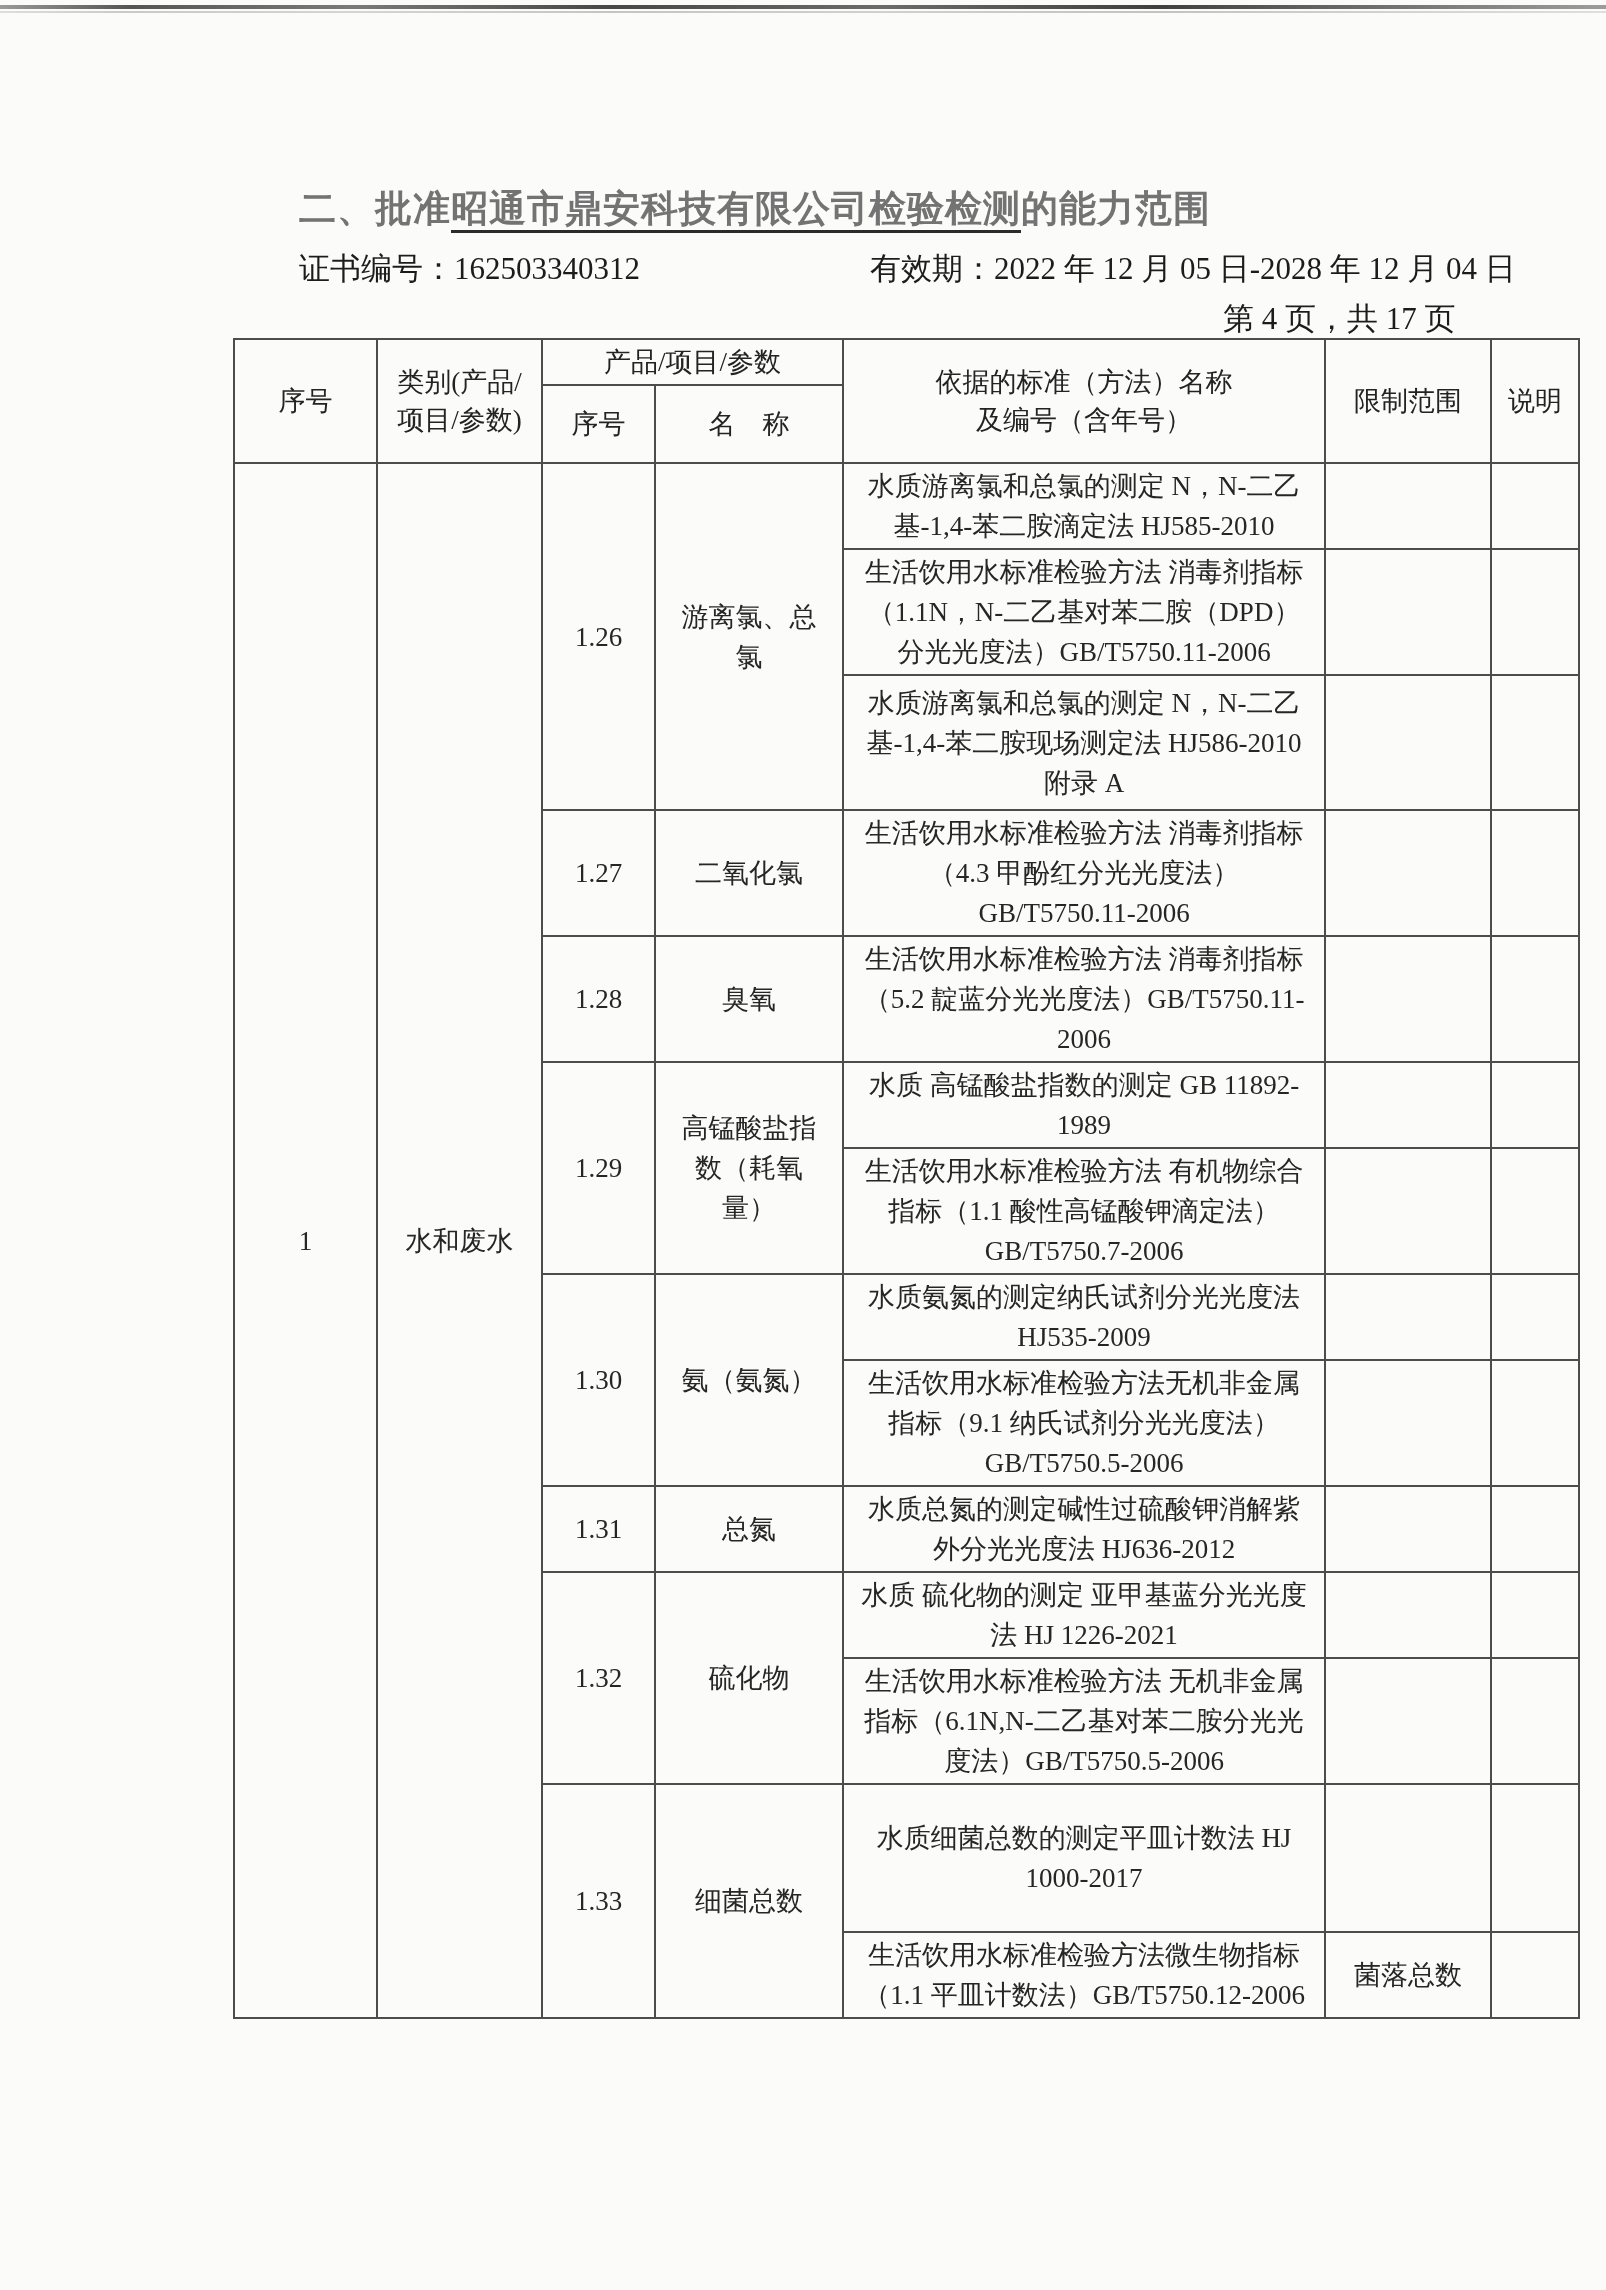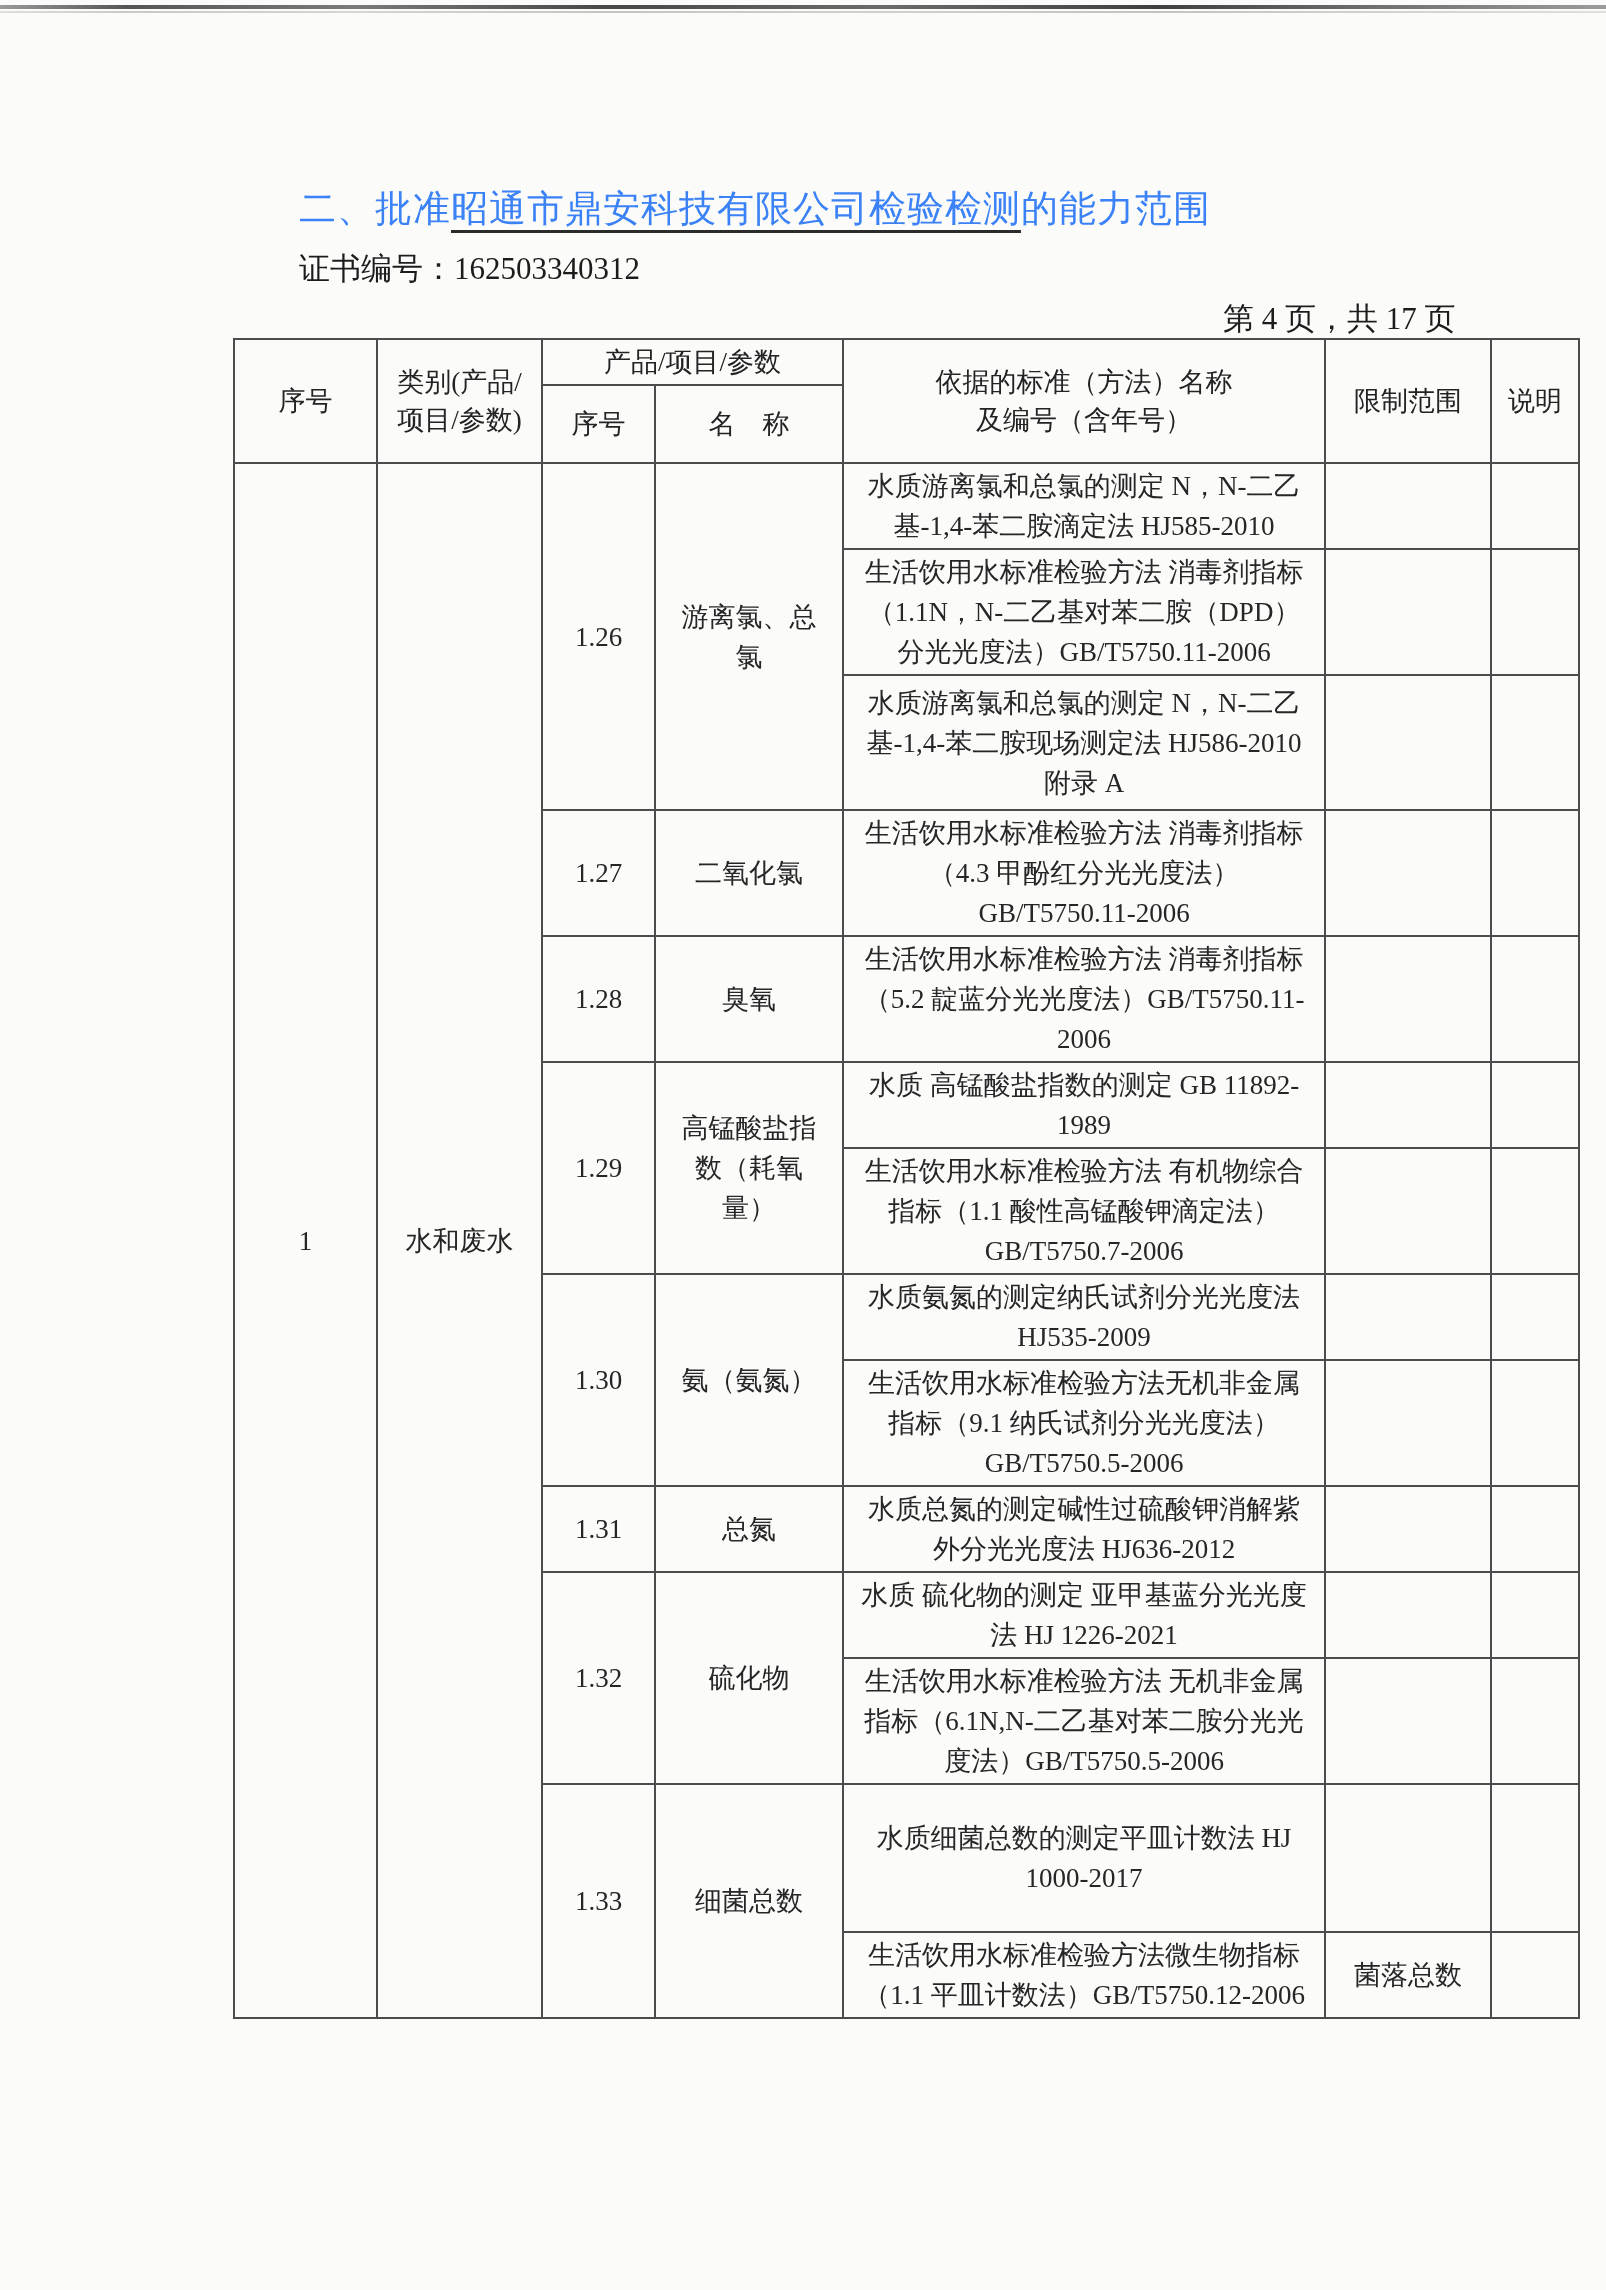--- a/index.html
+++ b/index.html
@@ -14,21 +14,21 @@
   .scan-edge {
     position:absolute; top:5px; left:0; width:100%; height:4px;
     background:linear-gradient(90deg,#9a9a9a 0%,#555 8%,#7a7a7a 22%,#474747 38%,#6b6b6b 55%,#3f3f3f 72%,#707070 86%,#9c9c9c 100%);
   }
   .scan-edge.second { top:11px; height:2px; opacity:.30; }
 
   .doc { position:absolute; left:233px; top:0; width:1345px; }
 
   .title {
     position:absolute; top:184px; left:66px;
-    font-size:37px; font-weight:normal; color:#3b82f6;
+    font-size:37px; font-weight:bold; color:#737373;
     letter-spacing:1px; white-space:nowrap;
   }
   .title .u {
     text-decoration:underline;
     text-underline-offset:9px;
     text-decoration-thickness:2.5px;
     text-decoration-color:#2b2b2b;
   }
 
   .meta { position:absolute; left:0; width:1345px; font-size:31px; color:#1c1c1c; white-space:nowrap; }
@@ -66,20 +66,21 @@
 <div class="scan-edge second"></div>
 
 <div class="doc">
 
   <div class="title">
     <span>二、批准</span><span class="u">昭通市鼎安科技有限公司检验检测</span><span>的能力范围</span>
   </div>
 
   <div class="meta m1">
     <span class="lead"><span>证书编号：</span><span>162503340312</span></span>
+    <span class="validity"><span>有效期：</span><span>2022 年 12 月 05 日-2028 年 12 月 04 日</span></span>
   </div>
 
   <div class="meta m2">
     <span class="pageinfo">第 4 页，共 17 页</span>
   </div>
 
   <table class="captable">
     <colgroup>
       <col style="width:143px">
         <col style="width:165px">

